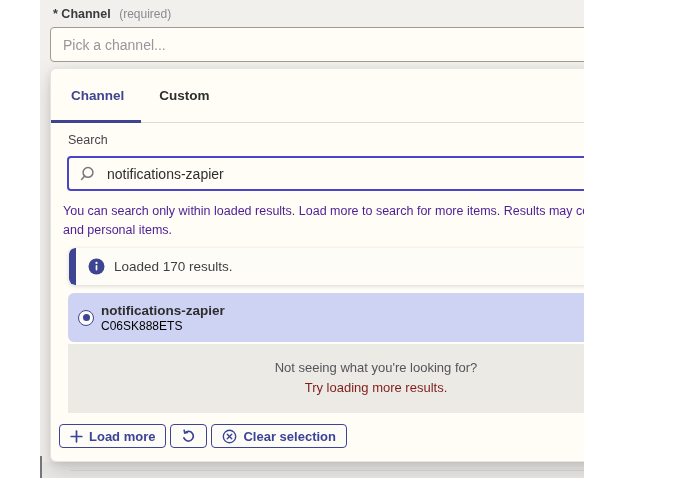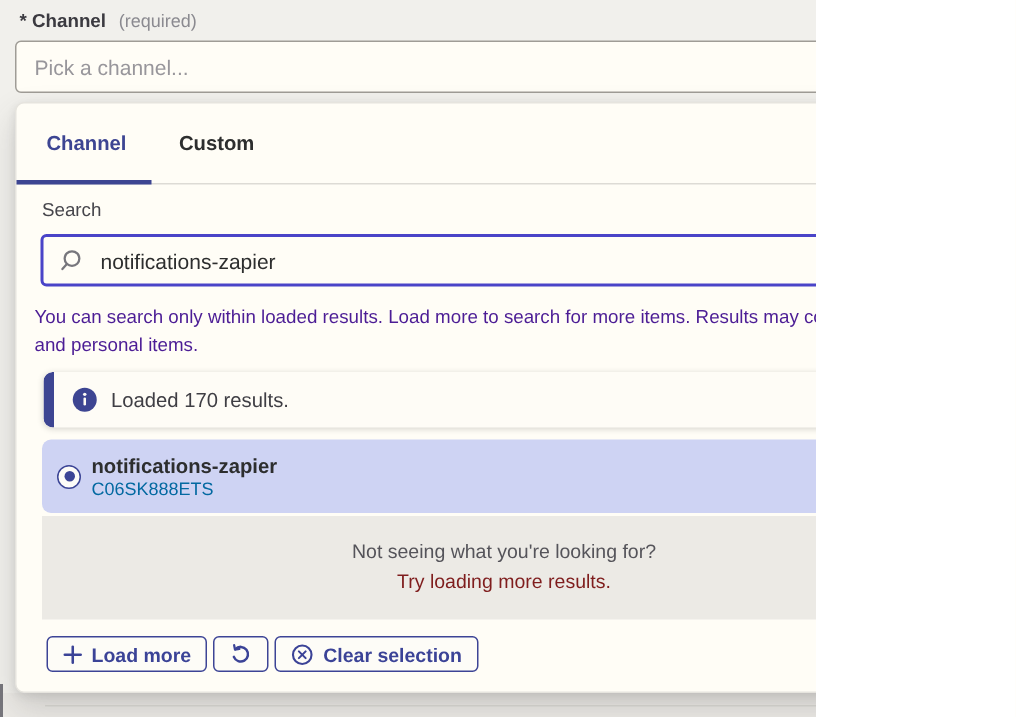--- a/index.html
+++ b/index.html
@@ -1,20 +1,21 @@
 <!DOCTYPE html>
 <html><head>
 <meta charset="utf-8">
 <style>
   html,body{margin:0;padding:0;}
   .page{
     position:relative;width:544px;height:478px;overflow:hidden;
     background:#f1f0ec;
     font-family:"Liberation Sans", sans-serif;
     color:#2d2e2e;
+    margin-left:40px;
   }
   
   .field-label{position:absolute;left:13px;top:6px;font-size:12.5px;line-height:16px;}
   .field-label .ast,.field-label .lbl{font-weight:700;color:#3b3a40;}
   .field-label .note{color:#8b8a90;margin-left:5px;font-weight:400;font-size:12px;}
   .select{
     position:absolute;left:10px;top:27px;width:650px;height:35px;box-sizing:border-box;
     background:#fffdf6;border:1px solid #9f9c96;border-radius:4px;
     display:flex;align-items:center;padding:11px 12px;cursor:pointer;
   }
@@ -55,27 +56,27 @@
     position:absolute;left:17px;top:224px;width:616px;height:49px;box-sizing:border-box;
     background:#ced3f3;border-radius:6px;display:flex;align-items:center;padding-left:10px;cursor:pointer;
   }
   .radio{
     width:16px;height:16px;border-radius:50%;border:1.5px solid #3c4596;background:#fdfcf8;
     box-sizing:border-box;display:flex;align-items:center;justify-content:center;flex:0 0 auto;
   }
   .radio .dot{width:7px;height:7px;border-radius:50%;background:#3c4596;}
   .result .r-text{margin-left:7px;}
   .r-title{font-size:13.5px;font-weight:700;color:#2d2e2e;line-height:15px;}
-  .r-sub{font-size:12px;color:#0369a1;line-height:14px;margin-top:1px;}
+  .r-sub{font-size:12px;color:#000000;line-height:14px;margin-top:1px;}
   .hint{
     position:absolute;left:17px;top:275px;width:616px;height:69px;box-sizing:border-box;
     background:#eceae5;text-align:center;font-size:13px;color:#55545a;padding-top:14px;line-height:20px;
   }
   .hint .b{font-weight:400;color:#7f1d1d;}
-  .footer{position:absolute;left:20px;top:355px;display:flex;gap:4px;}
+  .footer{position:absolute;left:8px;top:355px;display:flex;gap:4px;}
   .btn{
     height:24px;border:1px solid #3d4496;border-radius:4px;background:#fdfcf7;
     color:#3b4397;font-family:"Liberation Sans",sans-serif;font-size:13px;font-weight:700;
     display:flex;align-items:center;gap:6px;padding:0 10px;cursor:pointer;
   }
   
   .bottom-strip{position:absolute;left:0;top:462px;width:677px;height:16px;background:#eceae6;}
   .bottom-line{position:absolute;left:30px;top:470px;width:615px;height:1px;background:#dcdad5;}
   .left-edge{position:absolute;left:0;top:456px;width:2px;height:22px;background:#77767c;}
   .sliver{position:absolute;left:659px;width:2px;background:#b5b3ad;}

